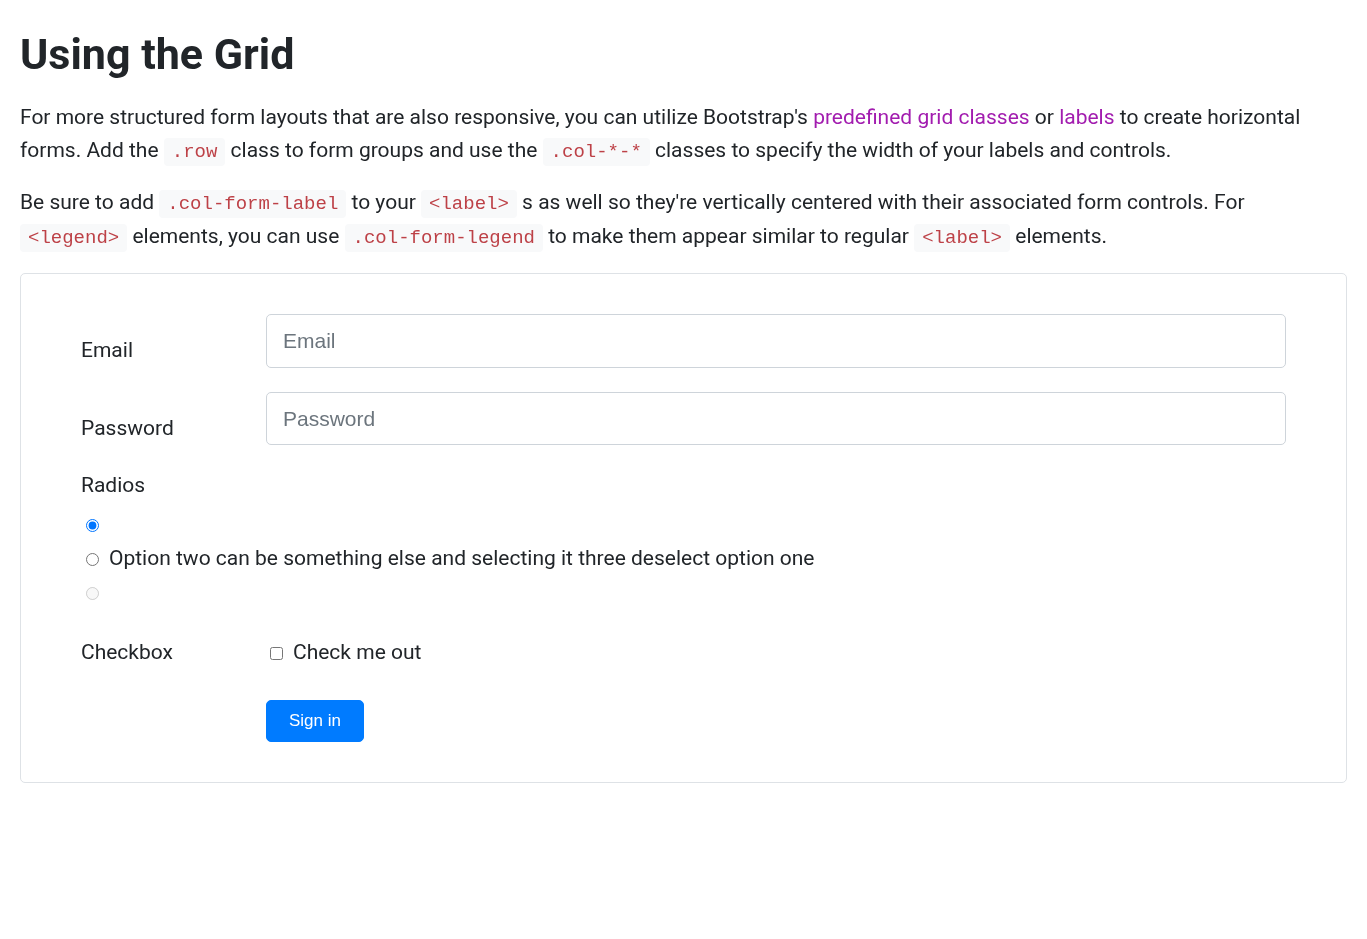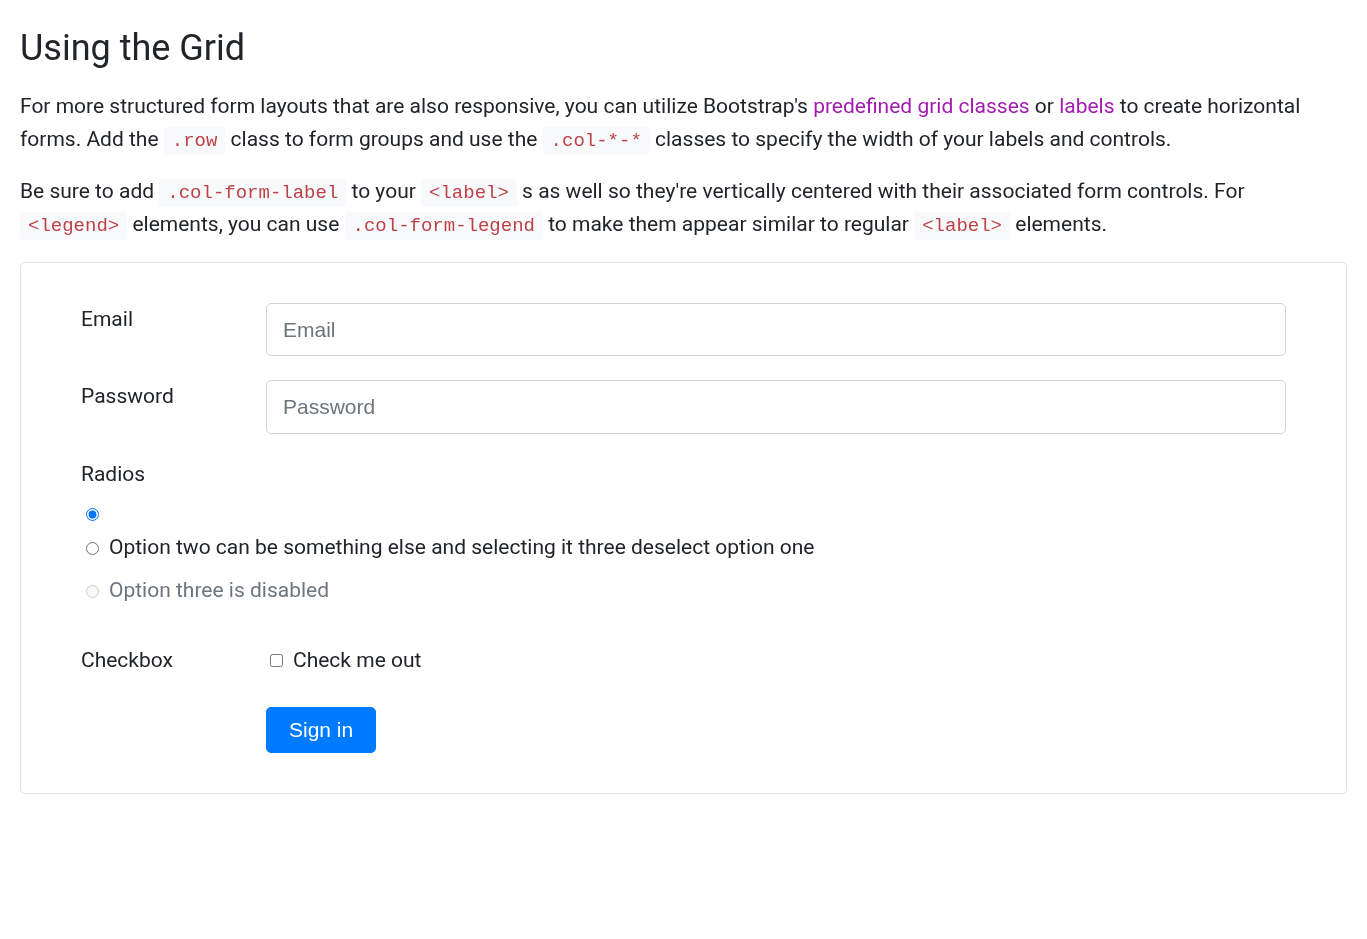--- a/index.html
+++ b/index.html
@@ -8,22 +8,22 @@
     body {
       font-family: -apple-system, BlinkMacSystemFont, "Segoe UI", Roboto, "Helvetica Neue", Arial, sans-serif;
       margin: 0;
       padding: 20px;
       color: #212529;
       font-size: 21px;
       line-height: 1.6;
       background: #fff;
     }
     h1 {
-      font-size: 36px;
-      font-weight: 400;
+      font-size: 43px;
+      font-weight: 700;
       margin: 0 0 12px 0;
       color: #212529;
     }
     p {
       margin: 0 0 18px 0;
       font-size: 21px;
       color: #212529;
     }
     a {
       color: #a21caf;
@@ -38,21 +38,21 @@
       border-radius: 4px;
     }
     .example-box {
       border: 1px solid #dee2e6;
       border-radius: 5px;
       padding: 40px 60px;
       margin-top: 20px;
     }
     .form-row {
       display: flex;
-      align-items: flex-start;
+      align-items: flex-end;
       margin-bottom: 24px;
     }
     .form-label-col {
       width: 185px;
       flex-shrink: 0;
       font-size: 21px;
       color: #212529;
     }
     .form-control-col {
       flex: 1;
@@ -114,21 +114,21 @@
     }
     .btn-offset {
       width: 185px;
       flex-shrink: 0;
     }
     .btn-primary {
       background-color: #007bff;
       color: #fff;
       border: 1px solid #007bff;
       padding: 10px 22px;
-      font-size: 21px;
+      font-size: 17px;
       border-radius: 5px;
       cursor: pointer;
     }
   </style>
 </head>
 <body>
 
 <h1>Using the Grid</h1>
 
 <p>
@@ -162,21 +162,20 @@
       <input type="radio" name="r" checked="" style="">
     </label>
 
     <label class="radio-item">
       <input type="radio" name="r" style="">
       <span>Option two can be something else and selecting it three deselect option one</span>
     </label>
 
     <label class="radio-item disabled">
       <input type="radio" name="r" disabled="" style="">
-      <span>Option three is disabled</span>
     </label>
   </div>
 
   <div class="checkbox-row">
     <div class="checkbox-label-col">Checkbox</div>
     <label class="checkbox-control">
       <input type="checkbox" style="">
       <span>Check me out</span>
     </label>
   </div>

